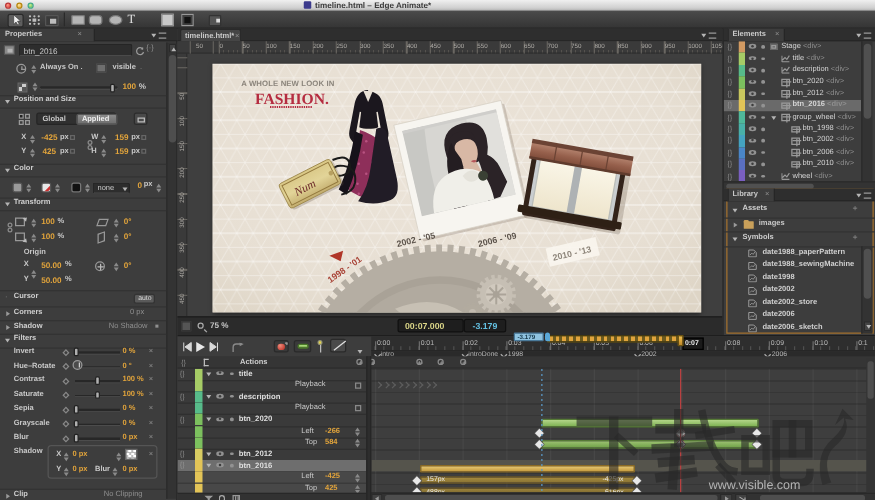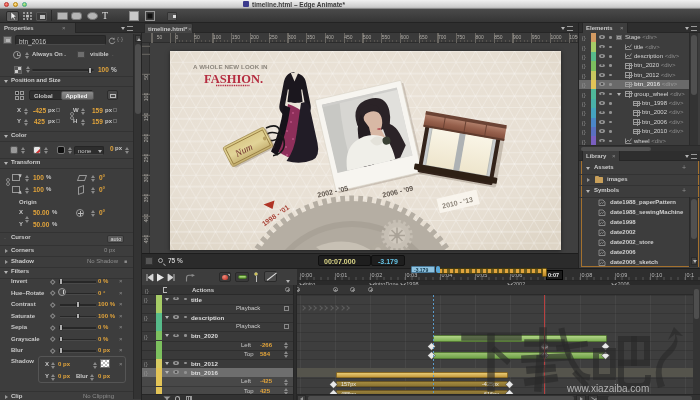--- a/index.html
+++ b/index.html
@@ -1005,14 +1005,14 @@
       <path d="M121 48 L130 58" stroke-width="5.5"></path>
 
       <rect x="141" y="25" width="17" height="26" stroke-width="6"></rect>
       <rect x="166" y="13" width="26" height="24" stroke-width="6"></rect>
       <path d="M179 13 L179 37" stroke-width="6"></path>
       <path d="M166 37 L166 54 Q166 60 173 60 L186 60 Q193 60 193 52" stroke-width="6"></path>
     </g>
 
     <path d="M203 62 Q196 38 211 25 Q222 15 220 8 L213 14 L219 1 L228 10 L221 9 Q226 20 213 31 Q202 41 210 60 Z" fill="rgba(40,40,40,0.58)"></path>
   </svg>
-  <div class="a" style="left:567px;top:383px;font-size:10px;color:rgba(200,200,200,0.85);">www.xiazaiba.com</div>
+  <div class="a" style="left:567px;top:383px;font-size:10px;color:rgba(200,200,200,0.85);">www.visible.com</div>
 </div>
 
 </body></html>

